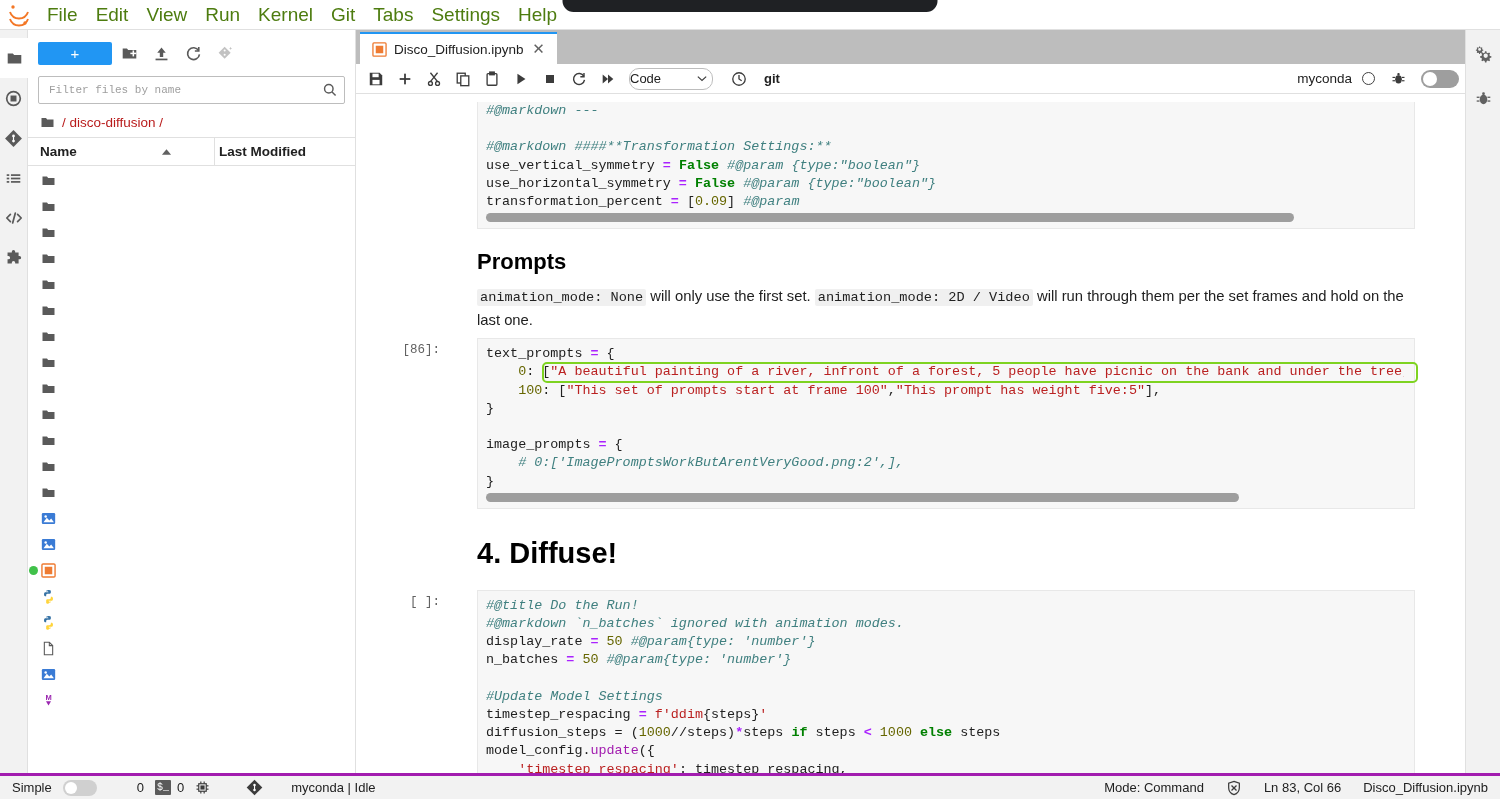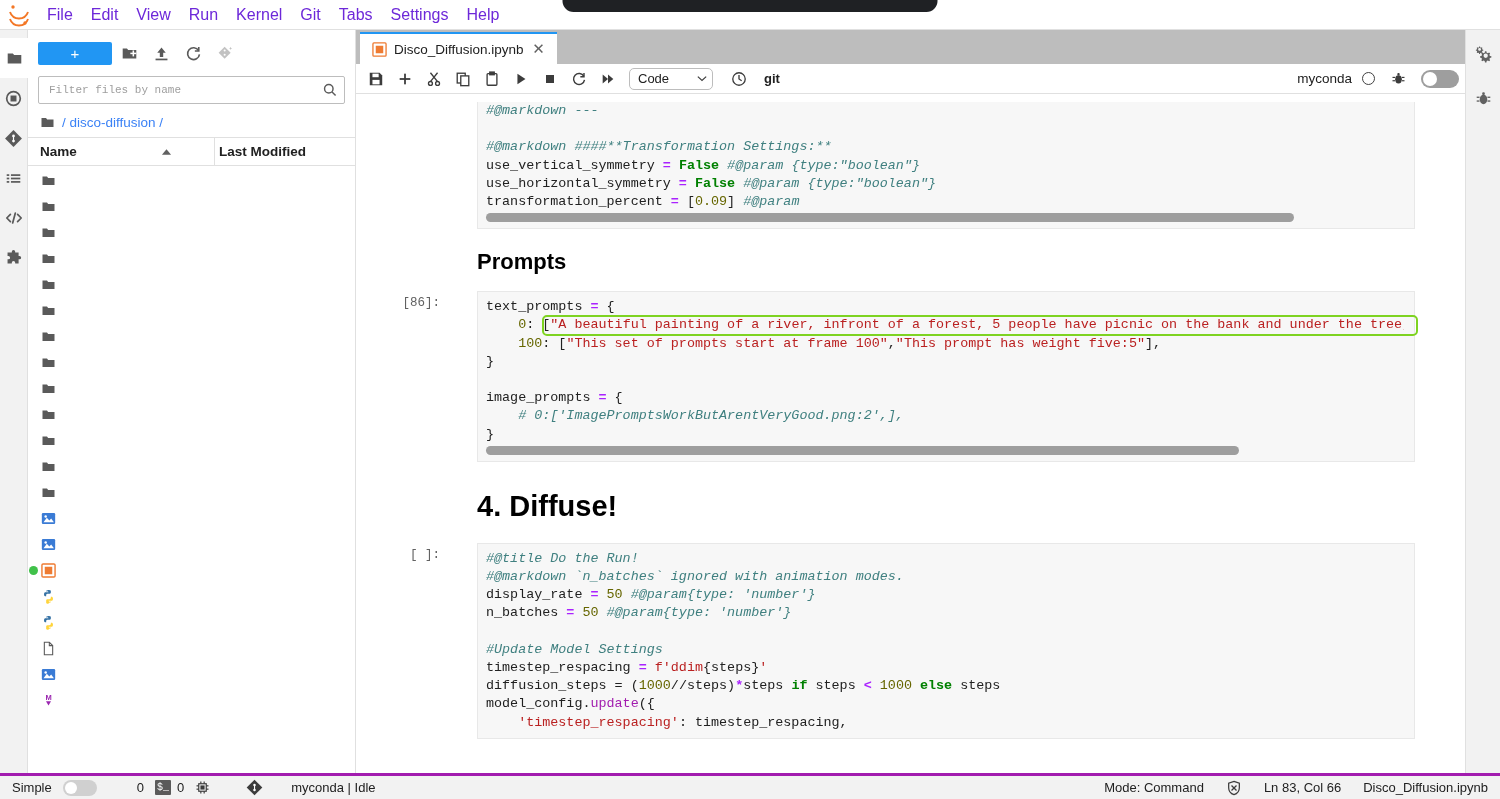--- a/index.html
+++ b/index.html
@@ -21,21 +21,21 @@
   }
 
   
   .menubar {
     height: 30px; display: flex; align-items: center;
     background: #fff; border-bottom: 1px solid #e0e0e0;
     padding-left: 6px; flex: 0 0 30px;
   }
   .logo { width: 26px; height: 26px; margin-right: 6px; position: relative; flex: 0 0 26px; }
   .menu-item {
-    font-size: 16px; color: #6d28d9; padding: 4px 9px; cursor: default;
+    font-size: 19px; color: #4d7c0f; padding: 4px 9px; cursor: default;
     white-space: nowrap;
   }
 
   
   .body-row { display: flex; flex: 1 1 auto; min-height: 0; }
 
   
   .activitybar {
     width: 28px; flex: 0 0 28px; background: #f2f2f2;
     border-right: 1px solid #e0e0e0;
@@ -72,21 +72,21 @@
     margin: 2px 10px 8px 10px; height: 28px; border: 1px solid #bdbdbd; border-radius: 2px;
     display: flex; align-items: center; padding: 0 6px 0 10px; background: #fff;
   }
   .fb-filter input {
     border: none; outline: none; flex: 1 1 auto; font-size: 11px;
     font-family: Liberation Mono, monospace; color: #212121; background: transparent;
   }
   .fb-filter input::placeholder { color: #9e9e9e; }
   .fb-breadcrumb {
     display: flex; align-items: center; gap: 7px;
-    padding: 3px 10px 7px 12px; font-size: 13.5px; color: #3b82f6;
+    padding: 3px 10px 7px 12px; font-size: 13.5px; color: #b91c1c;
   }
   .fb-header {
     display: flex; border-top: 1px solid #e0e0e0; border-bottom: 1px solid #e0e0e0;
     font-size: 13.5px; font-weight: bold; color: #212121; background: #fff;
   }
   .fb-header .col-name {
     flex: 1 1 auto; padding: 6px 4px 6px 12px; display: flex; align-items: center; gap: 6px;
     border-right: 1px solid #e0e0e0; cursor: pointer;
   }
   .fb-header .col-mod {
@@ -121,22 +121,22 @@
     height: 30px; flex: 0 0 30px; display: flex; align-items: center;
     border-bottom: 1px solid #e0e0e0; padding: 0 6px; gap: 1px;
   }
   .nb-tool {
     width: 28px; height: 26px; display: flex; align-items: center; justify-content: center;
     color: #3c3c3c; cursor: pointer; border-radius: 2px;
   }
   .nb-sep { width: 10px; }
   .celltype {
     display: flex; align-items: center; justify-content: space-between;
-    width: 84px; height: 22px; border: 1px solid #bdbdbd; border-radius: 5px;
-    font-size: 13px; padding: 0 5px 0 8px; margin-left: 6px; cursor: pointer; background: #fff;
+    width: 84px; height: 22px; border: 1px solid #bdbdbd; border-radius: 10px;
+    font-size: 13px; padding: 0 5px 0 0; margin-left: 6px; cursor: pointer; background: #fff;
   }
   .git-label { font-size: 13px; font-weight: bold; margin-left: 10px; cursor: pointer; }
   .nb-spacer { flex: 1 1 auto; }
   .kernel-name { font-size: 13.5px; margin-right: 9px; }
   .kernel-idle { width: 13px; height: 13px; border: 1.6px solid #424242; border-radius: 50%; margin-right: 12px; }
   .toggle-pill {
     width: 38px; height: 18px; border-radius: 9px; background: #9e9e9e;
     position: relative; margin-left: 12px; cursor: pointer;
   }
   .toggle-pill::after {
@@ -674,20 +674,21 @@
                 <div class="prompt"></div>
                 <div class="input-area" style="padding-top: 0px; border-top: none;">
                   <div class="code"><div><span class="c-com">#@markdown ---</span></div><div><span>&nbsp;</span></div><div><span class="c-com">#@markdown ####**Transformation Settings:**</span></div><div><span class="c-name">use_vertical_symmetry </span><span class="c-op">= </span><span class="c-kw">False </span><span class="c-com">#@param {type:"boolean"}</span></div><div><span class="c-name">use_horizontal_symmetry </span><span class="c-op">= </span><span class="c-kw">False </span><span class="c-com">#@param {type:"boolean"}</span></div><div><span class="c-name">transformation_percent </span><span class="c-op">= </span><span class="c-name">[</span><span class="c-num">0.09</span><span class="c-name">] </span><span class="c-com">#@param</span></div></div>
                   <div class="hscroll" style="width: 88%;"></div>
                 </div>
               </div>
               <div class="cell">
                 <div class="prompt"></div>
                 <div class="input-area md">
                   <div class="md-h2">Prompts</div>
+                  <div class="md-p"><span class="md-code">animation_mode: None</span><span> will only use the first set. </span><span class="md-code">animation_mode: 2D / Video</span><span> will run through them per the set frames and hold on the last one.</span></div>
                 </div>
               </div>
               <div class="cell">
                 <div class="prompt">[86]:</div>
                 <div class="input-area">
                   <div class="code"><div><span class="c-name">text_prompts </span><span class="c-op">= </span><span class="c-name">{</span></div><div><span class="c-name">    </span><span class="c-num">0</span><span class="c-name">: [</span><span class="c-str">"A beautiful painting of a river, infront of a forest, 5 people have picnic on the bank and under the tree, a dea</span></div><div><span class="c-name">    </span><span class="c-num">100</span><span class="c-name">: [</span><span class="c-str">"This set of prompts start at frame 100"</span><span class="c-name">,</span><span class="c-str">"This prompt has weight five:5"</span><span class="c-name">],</span></div><div><span class="c-name">}</span></div><div><span>&nbsp;</span></div><div><span class="c-name">image_prompts </span><span class="c-op">= </span><span class="c-name">{</span></div><div><span class="c-com">    # 0:['ImagePromptsWorkButArentVeryGood.png:2',],</span></div><div><span class="c-name">}</span></div></div>
                   <div class="hscroll" style="width: 82%;"></div>
                   <div class="hl-box" style="left: 64px; right: -4px; top: 23.2px; height: 21px;"></div>
                 </div>
               </div>

